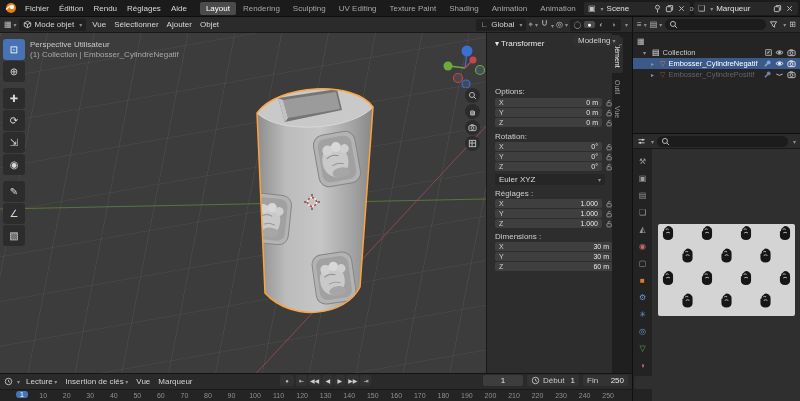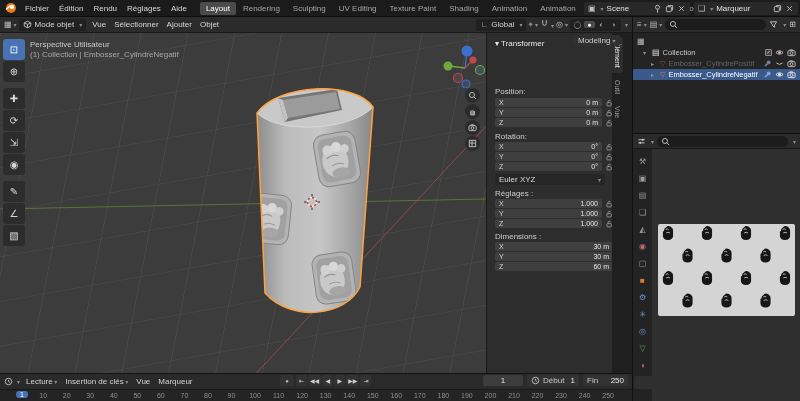--- a/index.html
+++ b/index.html
@@ -382,21 +382,21 @@
   </div>
 <div class="navbtn abs" style="left:465px;top:136px">
     <svg class="ic">
       <use href="#sym-grid"></use>
     </svg>
   </div>
 
 <div id="npanel" class="abs">
   <span class="ptitle">▾ <span>Transformer</span></span>
   <span class="grip">≡</span>
-  <span class="seclab" style="top:54px">Position:</span>
+  <span class="seclab" style="top:54px">Options:</span>
   <div class="rowsbox" style="top:65px">
       <div class="trline">
         <div class="trow">
           <span class="ax">X</span>
           <span class="val">0 m</span>
         </div>
         <svg class="lk" viewBox="0 0 10 10">
           <use href="#sym-lock"></use>
         </svg>
       </div>
@@ -537,48 +537,48 @@
     <span class="ricons">
       <span class="cbx">✓</span>
       <svg class="ic">
           <use href="#sym-eye"></use>
         </svg>
       <svg class="ic">
           <use href="#sym-cam"></use>
         </svg>
     </span>
   </div>
+  <div class="orow sel" style="padding-left:18px">
+    <span class="tri">▸</span>
+    <span class="mesh">▽</span>
+    <span class="oname">Embosser_CylindreNegatif</span>
+    <span class="ricons">
+      <svg class="ic" style="color:#7da7d9">
+          <use href="#sym-wrench"></use>
+        </svg>
+      <svg class="ic" style="stroke:#e2e2e2">
+          <use href="#sym-eye"></use>
+        </svg>
+      <svg class="ic" style="stroke:#e2e2e2">
+          <use href="#sym-cam"></use>
+        </svg>
+    </span>
+  </div>
   <div class="orow dim" style="padding-left:18px">
     <span class="tri">▸</span>
     <span class="mesh">▽</span>
     <span class="oname" style="color:#969696">Embosser_CylindrePositif</span>
     <span class="ricons">
       <svg class="ic" style="color:#6b82a0">
           <use href="#sym-wrench"></use>
         </svg>
       <svg class="ic">
           <use href="#sym-eye-c"></use>
         </svg>
       <svg class="ic">
-          <use href="#sym-cam"></use>
-        </svg>
-    </span>
-  </div>
-  <div class="orow sel" style="padding-left:18px">
-    <span class="tri">▸</span>
-    <span class="mesh">▽</span>
-    <span class="oname">Embosser_CylindreNegatif</span>
-    <span class="ricons">
-      <svg class="ic" style="color:#7da7d9">
-          <use href="#sym-wrench"></use>
-        </svg>
-      <svg class="ic" style="stroke:#e2e2e2">
-          <use href="#sym-eye"></use>
-        </svg>
-      <svg class="ic" style="stroke:#e2e2e2">
           <use href="#sym-cam"></use>
         </svg>
     </span>
   </div>
 </div>
 
 <div id="props-header" class="abs">
   <svg class="ic">
       <use href="#sym-props"></use>
     </svg>

